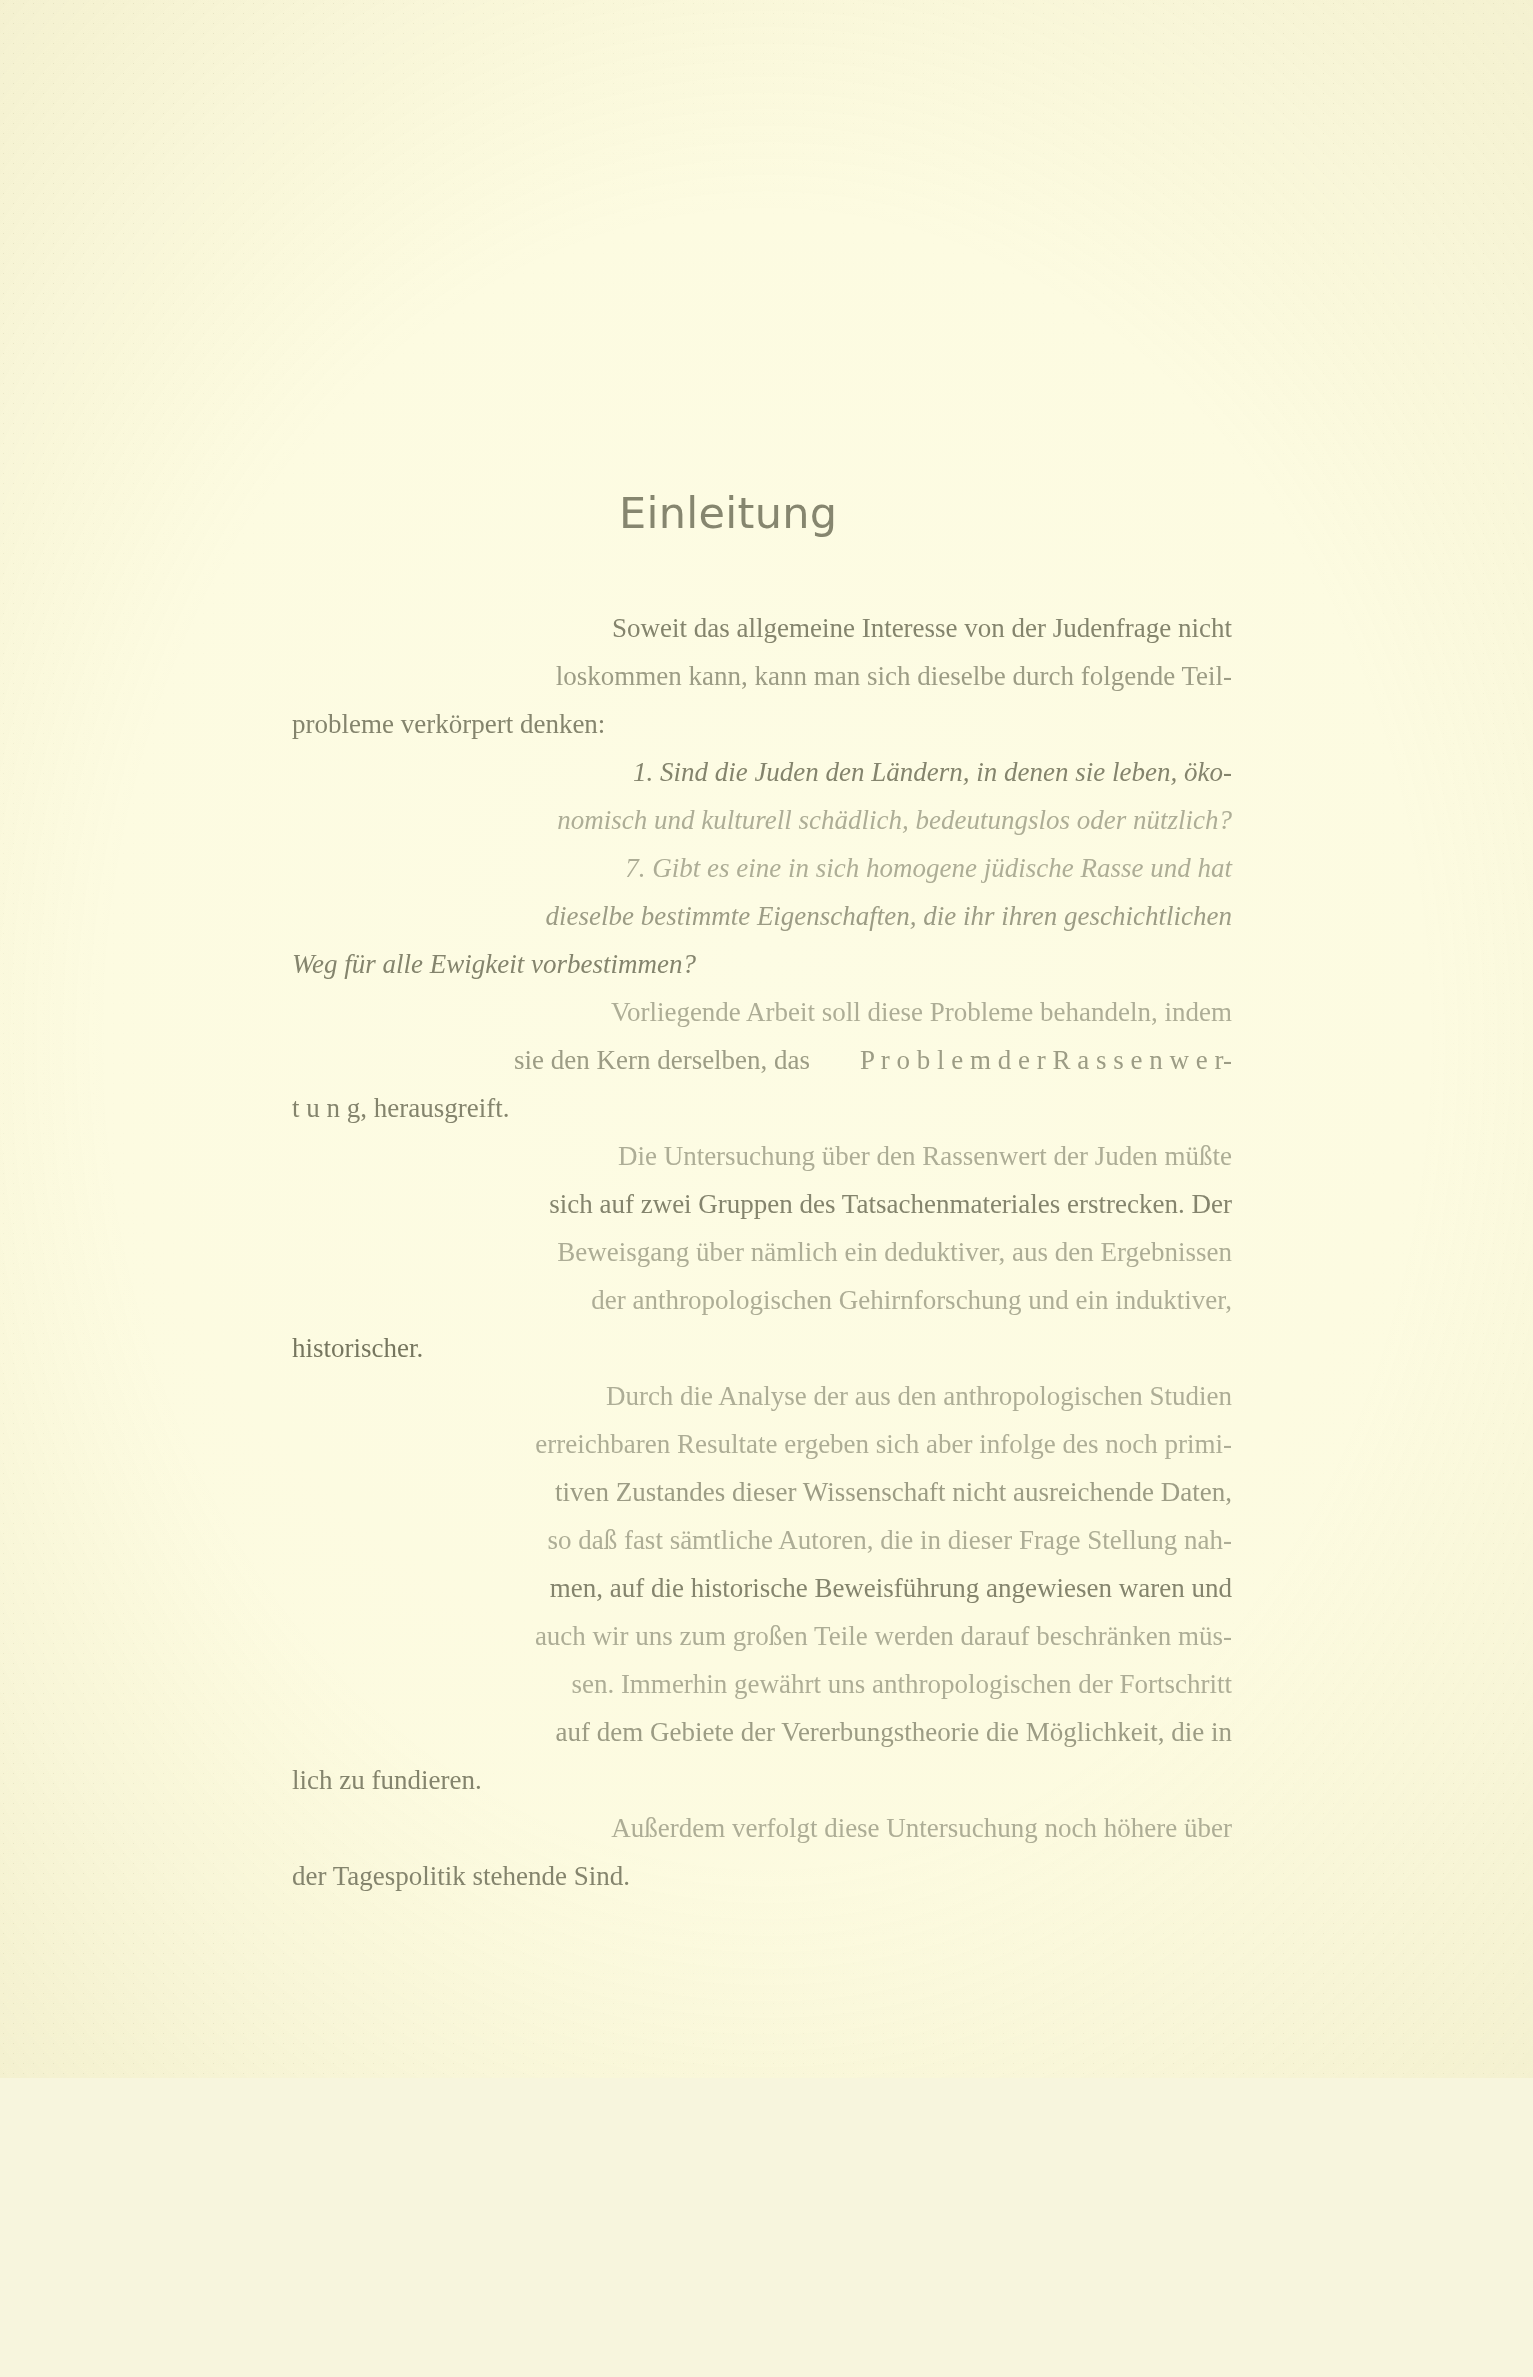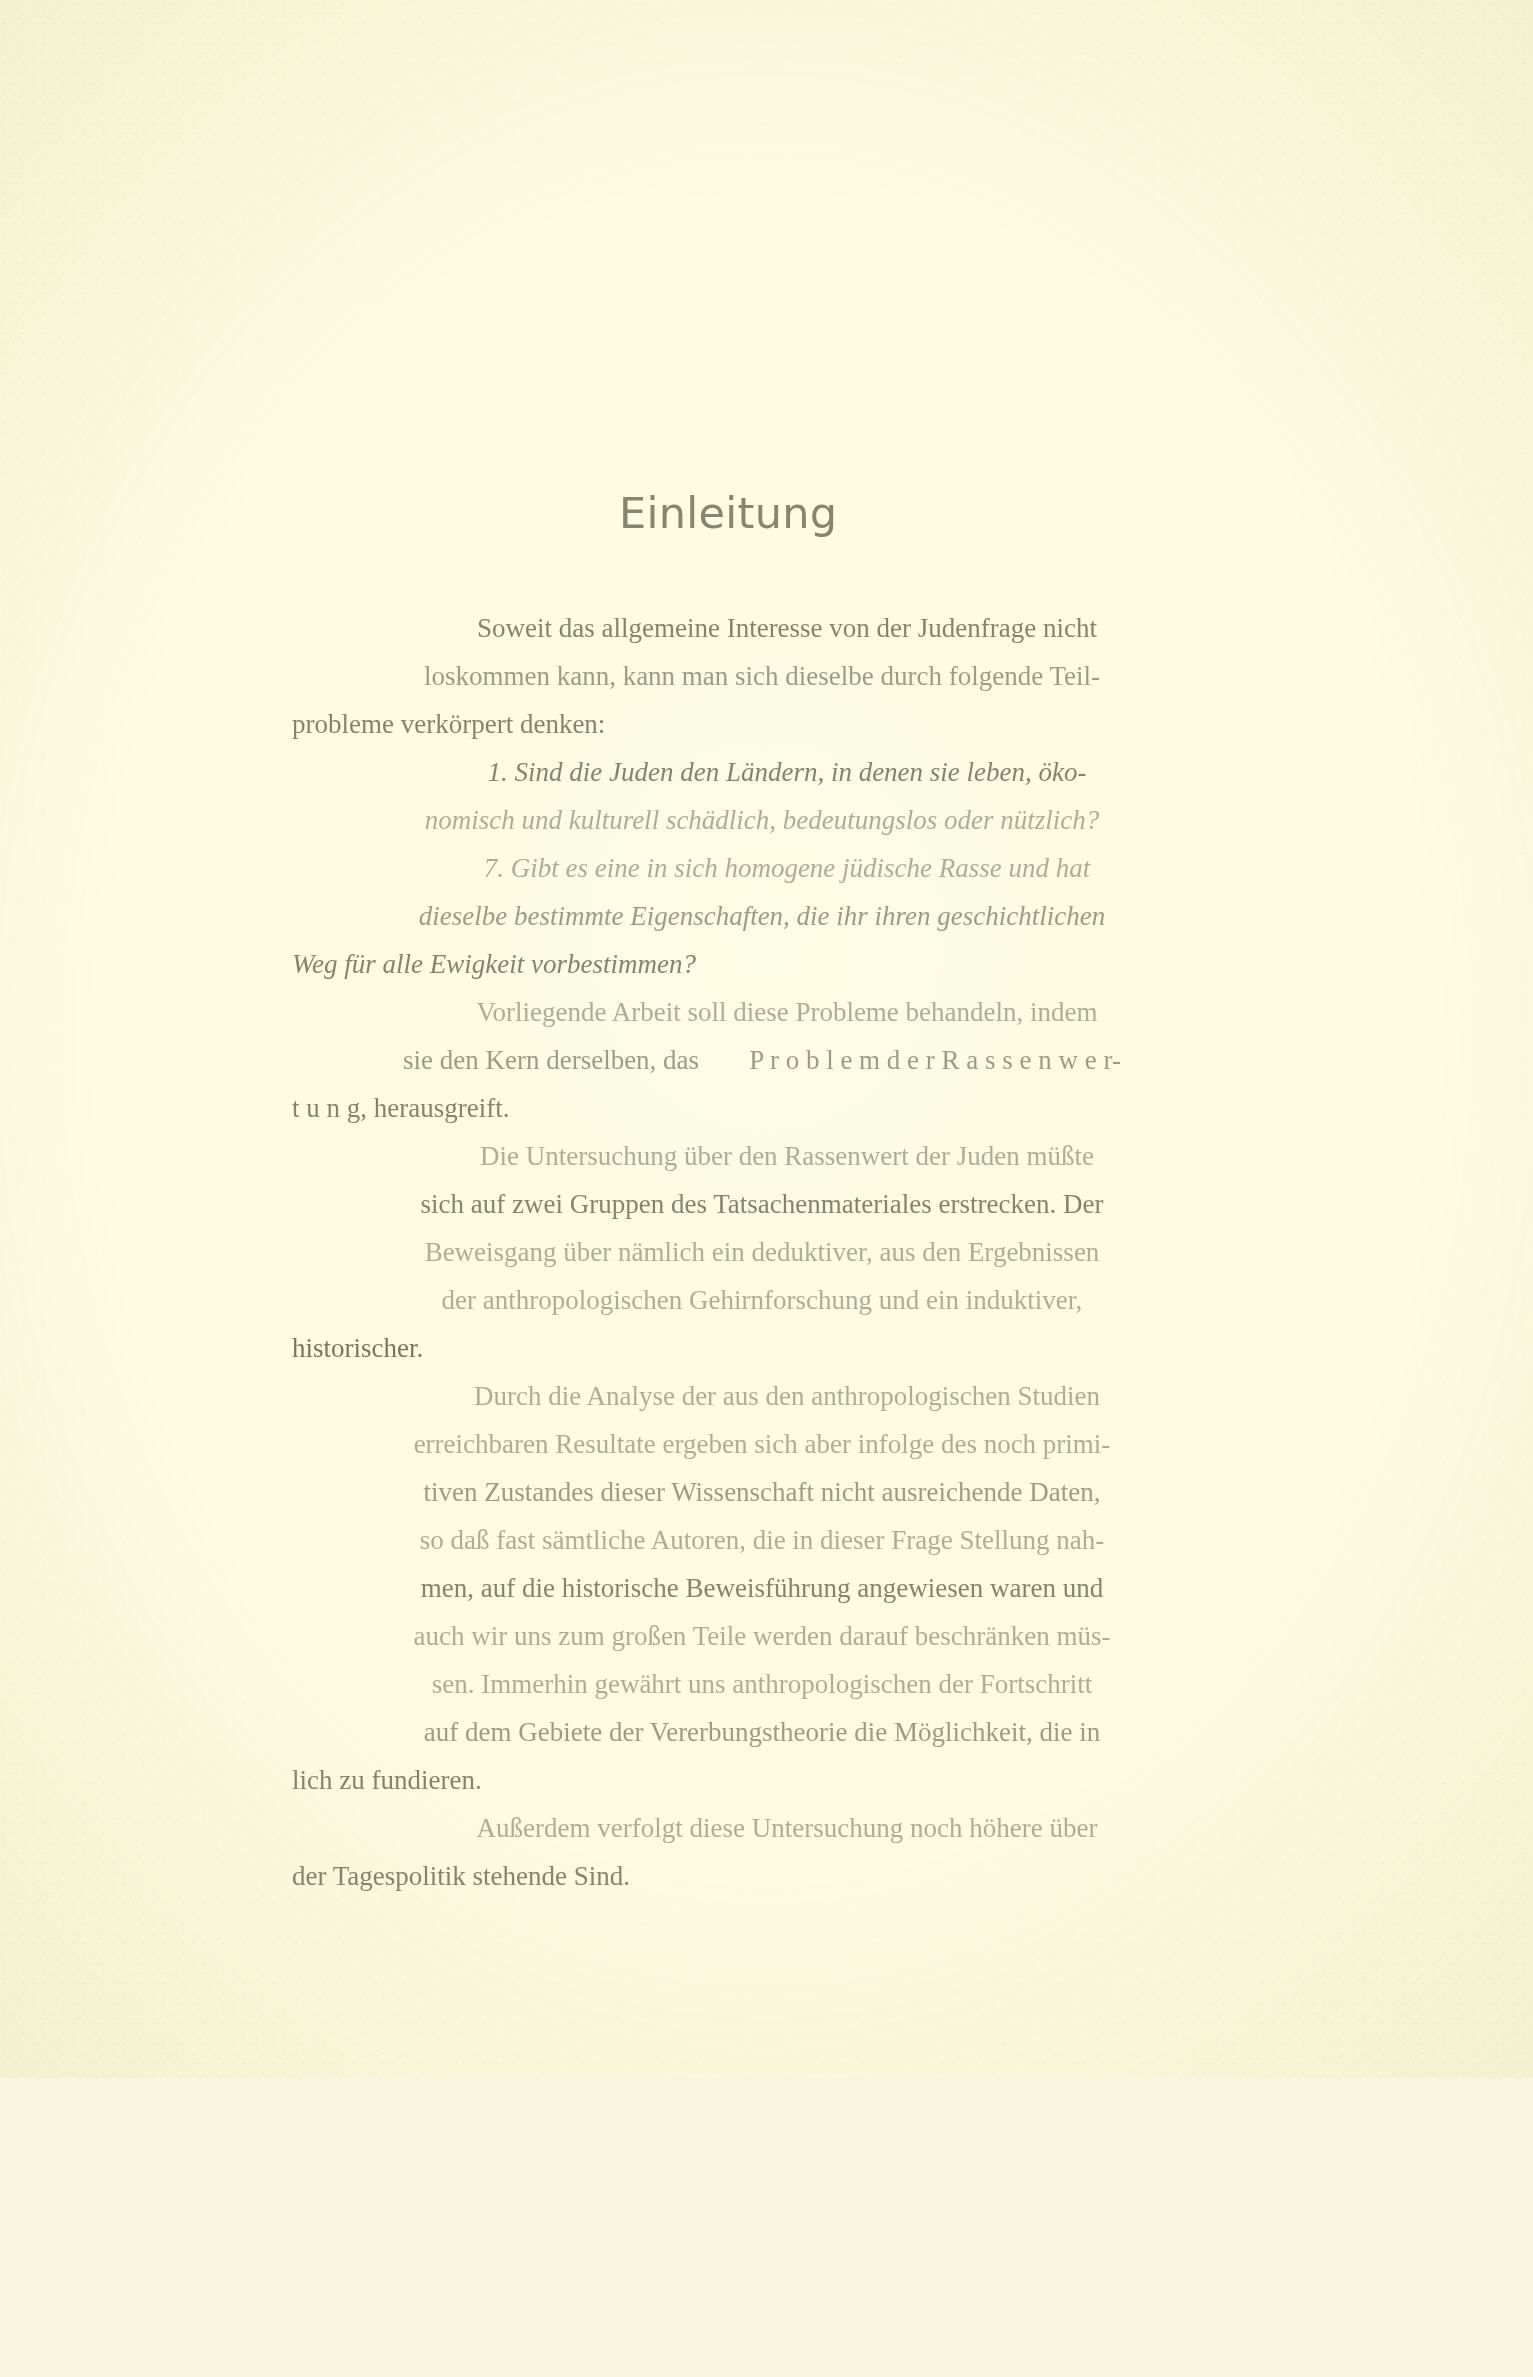--- a/index.html
+++ b/index.html
@@ -76,21 +76,21 @@
   }
   p.para:last-of-type { text-align: left; }
 
   
   .ln {
     display: block;
     white-space: nowrap;
   }
   .ln.j {
     display: flex;
-    justify-content: center;
+    justify-content: flex-end;
   }
   .ln.j > span { display: inline-block; }
   .ln.first { padding-left: 50px; }
 
   .ital {
     font-style: italic;
     color: #8a8a72;
   }
 
   

